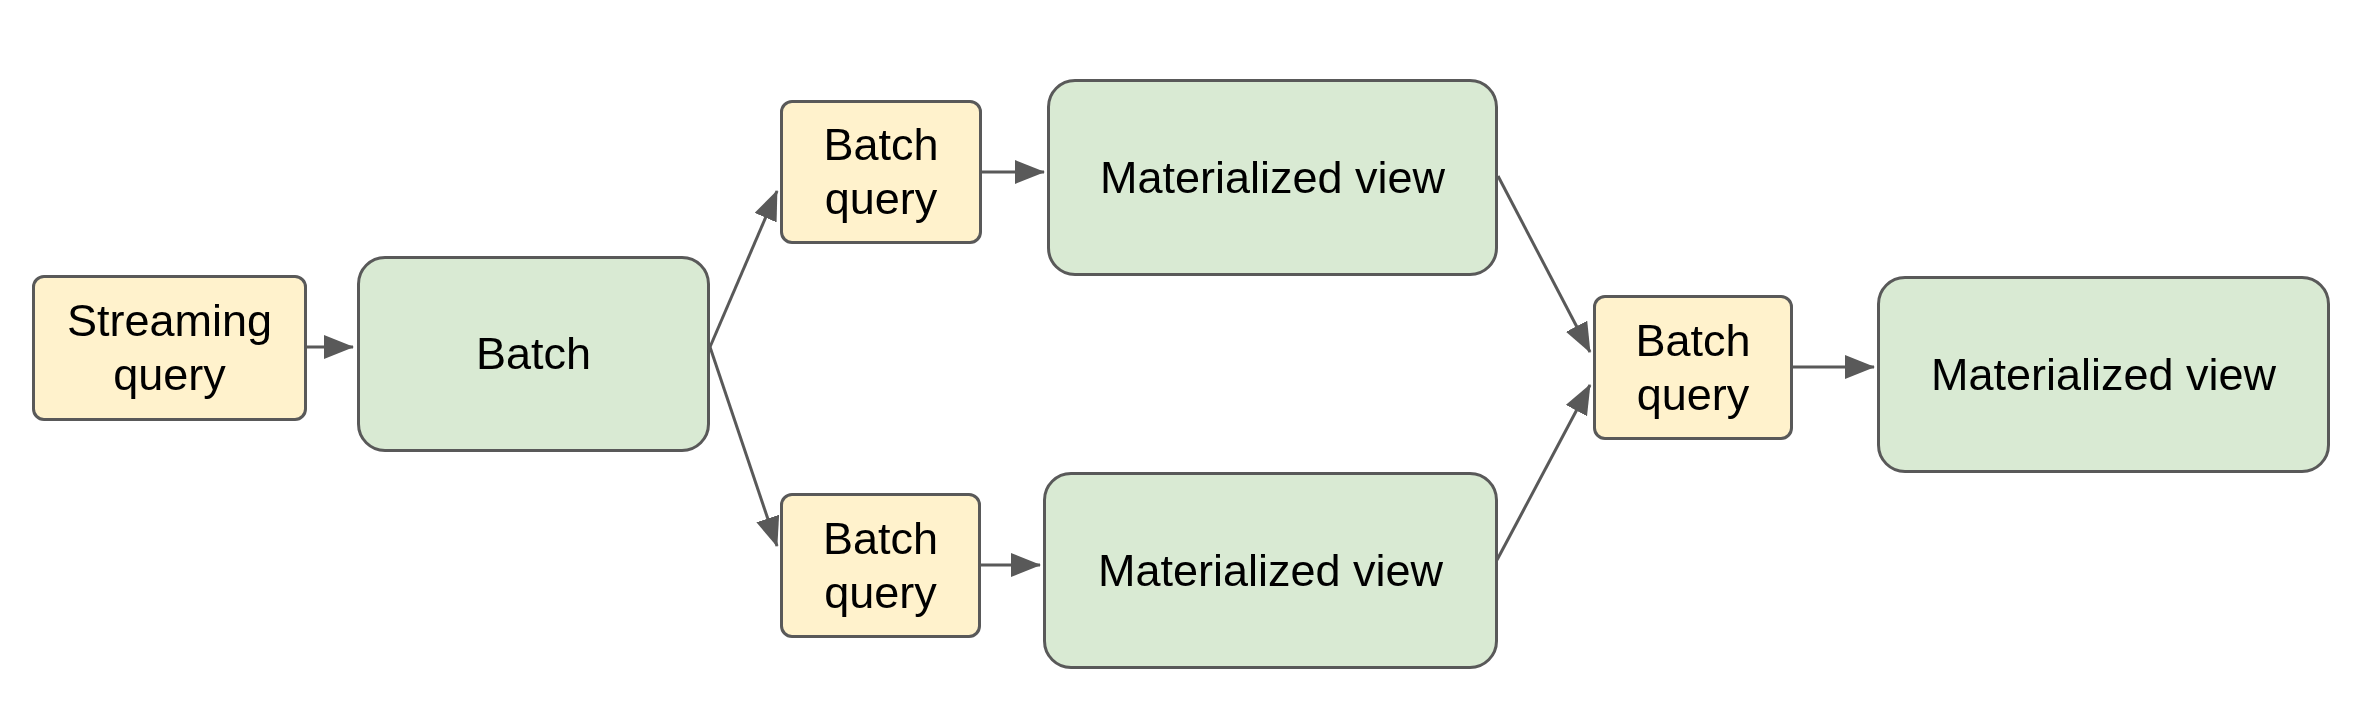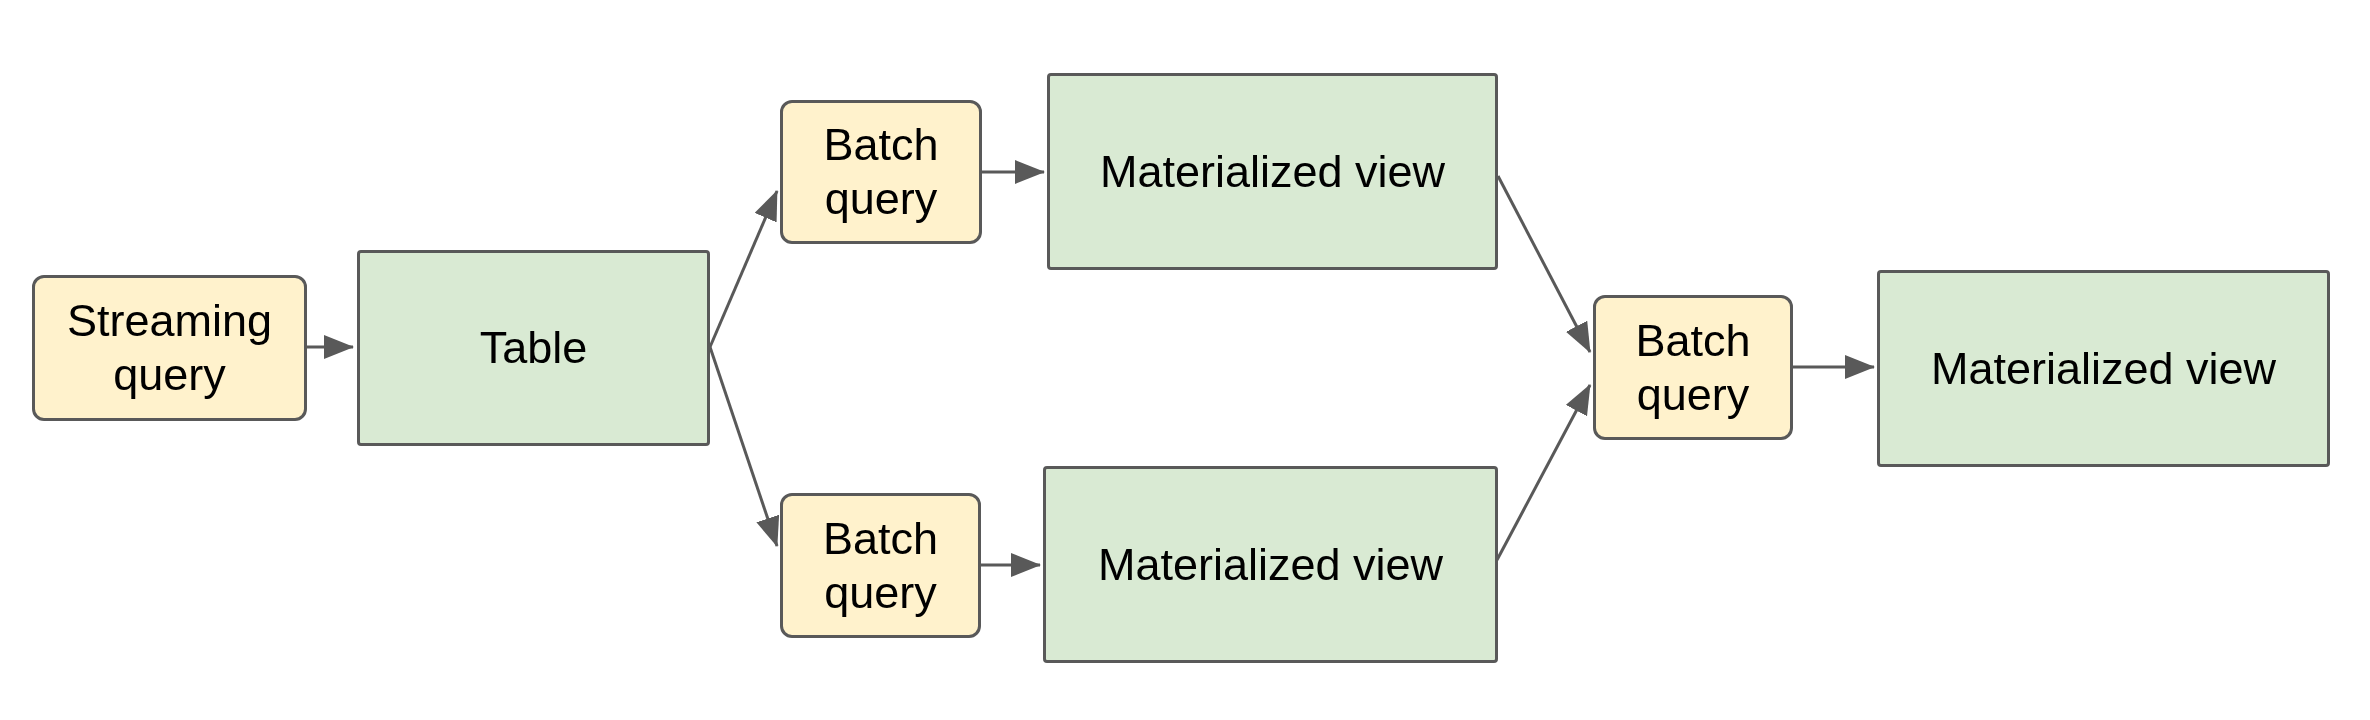--- a/index.html
+++ b/index.html
@@ -43,21 +43,22 @@
     font-size: 45px;
     line-height: 1.2;
     padding: 4px 10px;
   }
   .node.query {
     background: var(--query-fill, #fff2cc);
     border-radius: 12px;
   }
   .node.store {
     background: var(--store-fill, #d9ead3);
-    border-radius: 4px;
+    border-radius: 28px;
+    margin-top: 6px;
   }
   
   #n-streaming   { left:  32px; top: 275px; width: 275px; height: 146px; }
   #n-table       { left: 357px; top: 250px; width: 353px; height: 196px; }
   #n-batch-top   { left: 780px; top: 100px; width: 202px; height: 144px; }
   #n-mv-top      { left:1047px; top:  73px; width: 451px; height: 197px; }
   #n-batch-bot   { left: 780px; top: 493px; width: 201px; height: 145px; }
   #n-mv-bot      { left:1043px; top: 466px; width: 455px; height: 197px; }
   #n-batch-right { left:1593px; top: 295px; width: 200px; height: 145px; }
   #n-mv-final    { left:1877px; top: 270px; width: 453px; height: 197px; }
@@ -81,21 +82,21 @@
     <line class="edge" x1="1498" y1="176" x2="1590" y2="352" marker-end="url(#arrow)"></line>
     <line class="edge" x1="1497" y1="560" x2="1590" y2="385" marker-end="url(#arrow)"></line>
     <line class="edge" x1="1793" y1="367" x2="1874" y2="367" marker-end="url(#arrow)"></line>
   </svg>
 
   <div id="n-streaming" class="node query">
     <span>Streaming query</span>
   </div>
 
   <div id="n-table" class="node store">
-    <span>Table</span>
+    <span>Batch</span>
   </div>
 
   <div id="n-batch-top" class="node query">
     <span>Batch query</span>
   </div>
 
   <div id="n-mv-top" class="node store">
     <span>Materialized view</span>
   </div>
 

